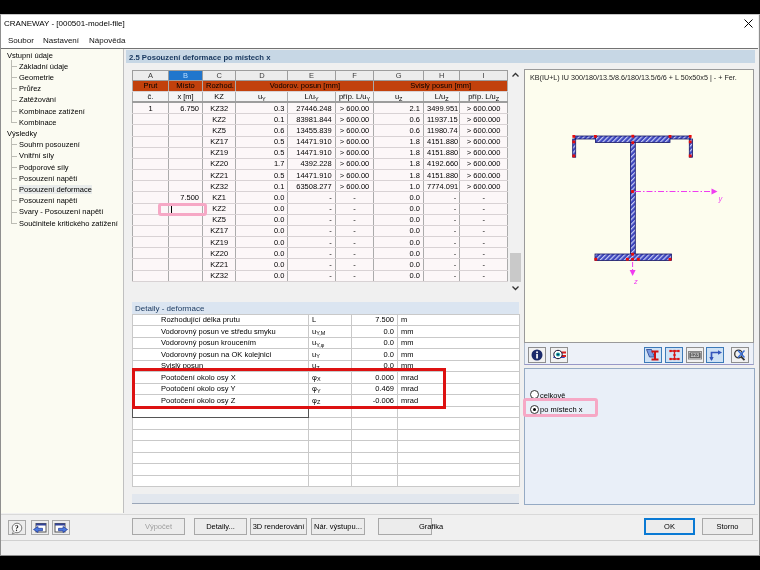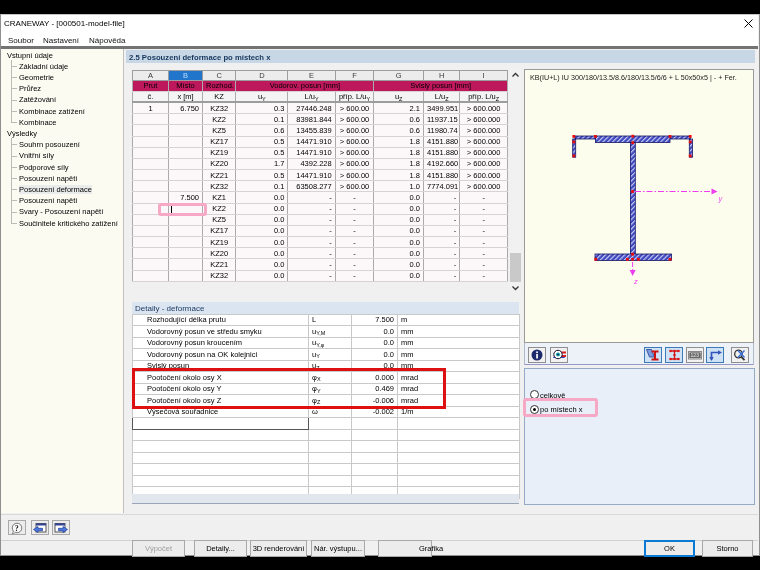--- a/index.html
+++ b/index.html
@@ -5,56 +5,56 @@
 * { margin:0; padding:0; box-sizing:border-box; }
 html,body { width:760px; height:570px; background:#000; overflow:hidden;
   font-family:"Liberation Sans", sans-serif; }
 body > div, body > table, body > span { position:absolute; }
 #win { left:0; top:14px; width:760px; height:541.5px; background:#f0f0f0;
   border:1px solid #8f8f8f; border-top:1px solid #c6c6c6; }
 #titlebar { left:1px; top:15px; width:757px; height:17px; background:#fff; }
 #titlebar span { position:absolute; left:3px; top:4px; font-size:8px; color:#000; }
 #closex { left:740px; top:15px; width:18px; height:17px; }
 #menubar { left:1px; top:32px; width:757px; height:17px; background:#fff;
-  border-bottom:3px solid #737373; font-size:8px; color:#111; }
+  border-bottom:1px solid #737373; font-size:8px; color:#111; }
 #menubar span { position:absolute; top:4px; }
 #tree { left:1px; top:49px; width:123px; height:464px; background:#fbfbf2;
   border-right:1px solid #c0c0c0; }
 .ti, .t0, .tline { position:absolute; }
 .ti { left:18px; white-space:nowrap; font-size:7.5px; color:#000; }
 .t0 { left:6px; white-space:nowrap; font-size:7.5px; color:#000; }
 .tsel { background:#e9eceb; }
 .tline { background:#bcbcb4; }
 #sechdr { left:126px; top:49.5px; width:629px; height:13px; background:#c7d7e5; }
 #sechdr span { position:absolute; left:3px; top:3px; font-size:7.7px; font-weight:bold; color:#17365d; }
 #mtab { left:132px; top:69.5px; width:375px; background:#fff;
   border-collapse:collapse; table-layout:fixed; font-size:7.5px; color:#000; }
 #mtab td { border-top:1px solid #d8d2d4; border-bottom:1px solid #d8d2d4;
   border-left:1px solid #ababab; border-right:1px solid #ababab; background:#fcf7f8;
   padding:0 3px; white-space:nowrap; overflow:hidden; height:11.18px; vertical-align:middle; }
 #mtab tr.hl td { height:9.5px; background:#ececec; text-align:center; color:#3a3a3a;
   border:1px solid #9d9d9d; padding:0; font-size:7.5px; }
 #mtab tr.hl td.sel { background:#2176cc; color:#b8dcff; }
-#mtab tr.hn td { height:11.3px; background:#be185d; text-align:center; }
+#mtab tr.hn td { height:11.3px; background:#c2410c; text-align:center; }
 #mtab tr.hn2 td { height:11.2px; background:#f4f4f4; text-align:center; border-bottom:2px solid #9d9d9d; }
 #mtab td.r { text-align:right; }
 #mtab td.c { text-align:center; }
 #mtab td.l { text-align:center; }
 sub { font-size:5.5px; vertical-align:baseline; position:relative; top:1.5px; line-height:0; }
 #vsb { left:509.5px; top:69.5px; width:11px; height:223px; background:#f1f1f1; }
 .sbarrow { position:absolute; left:0; width:11px; height:10px; color:#444;
   font-size:6px; text-align:center; line-height:10px; }
 #vsb .thumb { position:absolute; left:0px; top:183px; width:11px; height:29px; background:#c9c9c9; }
 #dhdr { left:132px; top:302px; width:387px; height:11.5px; background:#dbe5f1; }
 #dhdr span { position:absolute; left:3px; top:2px; font-size:8px; color:#17365d; }
 #dtab { left:132px; top:313.5px; width:387px; border-collapse:collapse;
   table-layout:fixed; font-size:7.5px; color:#000; background:#fff; }
 #dtab td { border:1px solid #c9c9c9; height:11.5px; padding:0 3px; white-space:nowrap;
   overflow:hidden; vertical-align:middle; }
-#dtab td.d { padding-left:14px;margin-top:44px; }
+#dtab td.d { padding-left:28px;margin-top:44px; }
 #dtab td.r { text-align:right; }
 #dlast { left:132px; top:493.5px; width:387px; height:10px; background:#e2e7ee;
   border-bottom:1px solid #9aa6b8; }
 #gfx { left:524px; top:69px; width:230px; height:274px; background:#fdfdee;
   border:1px solid #9a9a9a; }
 #gfx .cap { position:absolute; left:5px; top:2.5px; font-size:7.2px; color:#222; white-space:nowrap; }
 #gtb { left:524px; top:343px; width:230px; height:21.5px; background:#edf1f8;
   border-bottom:1px solid #9898c8; border-left:1px solid #b0bccc; border-right:1px solid #b0bccc; }
 .gbtn { position:absolute; top:346.5px; width:18px; height:16.5px; background:#f1f1f1;
   border:1px solid #8f8f8f; }
@@ -67,21 +67,21 @@
 #grp .gt span { position:absolute; left:4px; top:2.5px; font-size:8px; color:#17365d; }
 .radio { position:absolute; width:9px; height:9px; border-radius:50%; background:#fff;
   border:1px solid #333; }
 .radio.sel::after { content:""; position:absolute; left:2px; top:2px; width:3px; height:3px;
   border-radius:50%; background:#000; }
 .rlabel { position:absolute; font-size:7.5px; color:#000; }
 #btnbar { left:1px; top:514px; width:757px; height:26px; background:#f0f0f0;
   border-top:1px solid #d9d9d9; }
 #statbar { left:1px; top:540px; width:757px; height:13.5px; background:#f0f0f0;
   border-top:1px solid #d0d0d0; }
-.btn { position:absolute; top:540px; height:17px; background:#ececec; border:1px solid #a8a8a8;
+.btn { position:absolute; top:518px; height:17px; background:#ececec; border:1px solid #a8a8a8;
   font-size:7.5px; color:#000; text-align:center; line-height:15px; white-space:nowrap; }
 .btn.dis { color:#9e9e9e; }
 .btn.focus { border:2px solid #0a7ad4; line-height:13px; }
 .sbtn { position:absolute; top:520px; width:18px; height:15px; background:#ececec; border:1px solid #a8a8a8; }
 .pink { position:absolute; border:3px solid #f6a8c5; border-radius:3px; }
 .redbox { position:absolute; border:3.5px solid #dd1111; }
 .cursorI { position:absolute; width:1px; height:8px; background:#000; }
 </style>
 </head>
 <body>
@@ -414,26 +414,20 @@
         <td class="d">Pootočení okolo osy Y</td>
         <td>φ<sub>Y</sub></td>
         <td class="r">0.469</td>
         <td>mrad</td>
       </tr>
 <tr>
         <td class="d">Pootočení okolo osy Z</td>
         <td>φ<sub>Z</sub></td>
         <td class="r">-0.006</td>
         <td>mrad</td>
-      </tr>
-<tr>
-        <td class="d">Výsečová souřadnice</td>
-        <td>ω</td>
-        <td class="r">-0.002</td>
-        <td>1/m</td>
       </tr>
 <tr>
         <td class="d" style="border:1px solid #555;"></td>
         <td></td>
         <td></td>
         <td></td>
       </tr>
 <tr>
         <td class="d"></td>
         <td></td>

